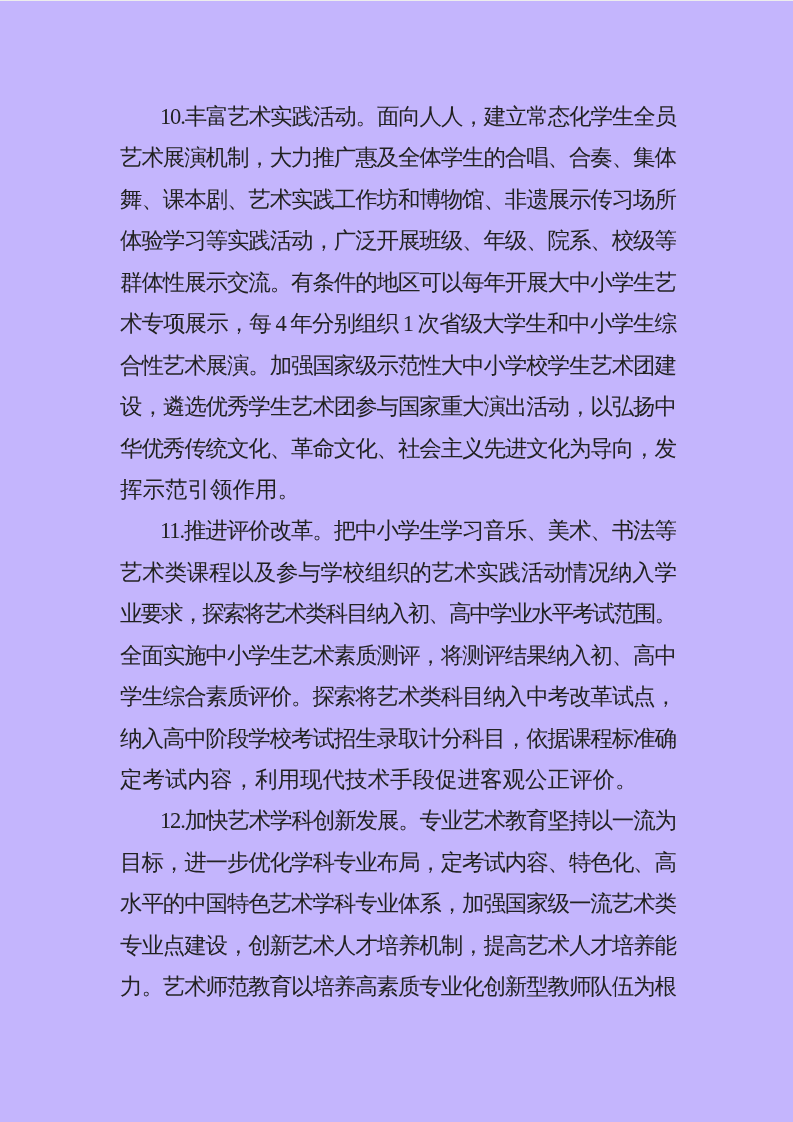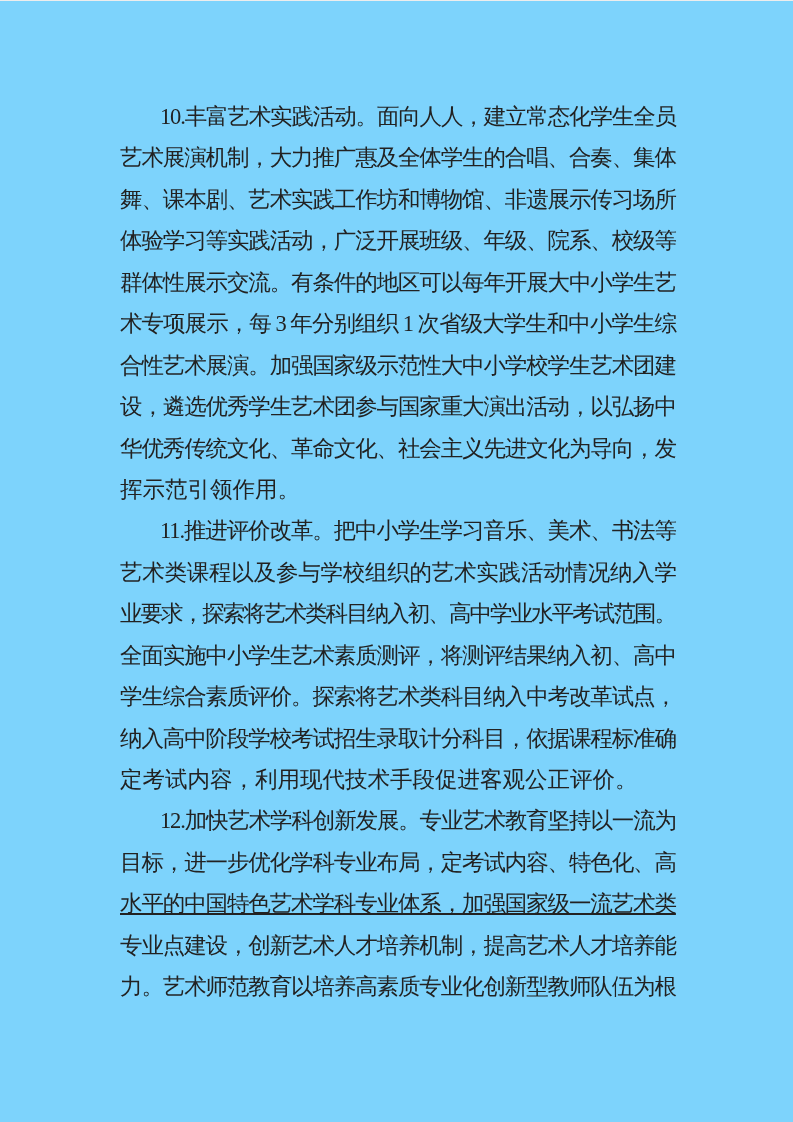--- a/index.html
+++ b/index.html
@@ -10,21 +10,21 @@
   body {
     width: 793px;
     height: 1122px;
     font-family: "Liberation Serif", serif;
     overflow: hidden;
   }
   .page {
     position: relative;
     width: 793px;
     height: 1122px;
-    background: #7dd3fc;
+    background: #c4b5fd;
     border-top: 1px solid #ededed;
     box-sizing: border-box;
   }
   .content {
     position: absolute;
     left: 120px;
     top: 95px;
     width: 557px;
     color: #222222;
     font-size: 22.5px;
@@ -45,39 +45,39 @@
 
 <div class="page">
   <div class="content" style="color: rgb(34, 34, 34);">
 
     <div class="para">
       <div class="line indent"><span class="t" style="letter-spacing: -1.145px; margin-right: 1.145px;">10.丰富艺术实践活动。面向人人，建立常态化学生全员</span></div>
       <div class="line"><span class="t" style="letter-spacing: -1.12px; margin-right: 1.12px;">艺术展演机制，大力推广惠及全体学生的合唱、合奏、集体</span></div>
       <div class="line"><span class="t" style="letter-spacing: -1.12px; margin-right: 1.12px;">舞、课本剧、艺术实践工作坊和博物馆、非遗展示传习场所</span></div>
       <div class="line"><span class="t" style="letter-spacing: -1.12px; margin-right: 14px;">体验学习等实践活动，广泛开展班级、年级、院系、校级等</span></div>
       <div class="line"><span class="t" style="letter-spacing: -1.12px; margin-right: 18px;">群体性展示交流。有条件的地区可以每年开展大中小学生艺</span></div>
-      <div class="line"><span class="t" style="letter-spacing: -0.965517px; margin-right: 0.965517px;">术专项展示，每 3 年分别组织 1 次省级大学生和中小学生综</span></div>
+      <div class="line"><span class="t" style="letter-spacing: -0.965517px; margin-right: 0.965517px;">术专项展示，每 4 年分别组织 1 次省级大学生和中小学生综</span></div>
       <div class="line"><span class="t" style="letter-spacing: -1.12px; margin-right: 1.12px;">合性艺术展演。加强国家级示范性大中小学校学生艺术团建</span></div>
       <div class="line"><span class="t" style="letter-spacing: -1.12px; margin-right: 1.12px;">设，遴选优秀学生艺术团参与国家重大演出活动，以弘扬中</span></div>
       <div class="line"><span class="t" style="letter-spacing: -1.12px; margin-right: 1.12px;">华优秀传统文化、革命文化、社会主义先进文化为导向，发</span></div>
       <div class="line short"><span class="t">挥示范引领作用。</span></div>
     </div>
 
     <div class="para">
       <div class="line indent"><span class="t" style="letter-spacing: -1.11187px; margin-right: 1.11187px;">11.推进评价改革。把中小学生学习音乐、美术、书法等</span></div>
       <div class="line"><span class="t" style="letter-spacing: -0.229167px; margin-right: 0.229167px;">艺术类课程以及参与学校组织的艺术实践活动情况纳入学</span></div>
       <div class="line"><span class="t" style="letter-spacing: -1.94231px; margin-right: 1.94231px;">业要求，探索将艺术类科目纳入初、高中学业水平考试范围。</span></div>
       <div class="line"><span class="t" style="letter-spacing: -1.12px; margin-right: 1.12px;">全面实施中小学生艺术素质测评，将测评结果纳入初、高中</span></div>
       <div class="line"><span class="t" style="letter-spacing: -1.12px; margin-right: 1.12px;">学生综合素质评价。探索将艺术类科目纳入中考改革试点，</span></div>
       <div class="line"><span class="t" style="letter-spacing: -1.12px; margin-right: 1.12px;">纳入高中阶段学校考试招生录取计分科目，依据课程标准确</span></div>
       <div class="line short"><span class="t">定考试内容，利用现代技术手段促进客观公正评价。</span></div>
     </div>
 
     <div class="para">
       <div class="line indent"><span class="t" style="letter-spacing: -1.145px; margin-right: 1.145px;">12.加快艺术学科创新发展。专业艺术教育坚持以一流为</span></div>
       <div class="line"><span class="t" style="letter-spacing: -1.12px; margin-right: 1.12px;">目标，进一步优化学科专业布局，定考试内容、特色化、高</span></div>
-      <div class="line"><span class="t" style="letter-spacing: -1.12px; margin-right: 14px; text-decoration: underline;">水平的中国特色艺术学科专业体系，加强国家级一流艺术类</span></div>
+      <div class="line"><span class="t" style="letter-spacing: -1.12px; margin-right: 14px;">水平的中国特色艺术学科专业体系，加强国家级一流艺术类</span></div>
       <div class="line"><span class="t" style="letter-spacing: -1.12px; margin-right: 1.12px;">专业点建设，创新艺术人才培养机制，提高艺术人才培养能</span></div>
       <div class="line"><span class="t" style="letter-spacing: -1.12px; margin-right: 1.12px; text-align: center;">力。艺术师范教育以培养高素质专业化创新型教师队伍为根</span></div>
     </div>
 
   </div>
 </div>
 
 </body></html>

